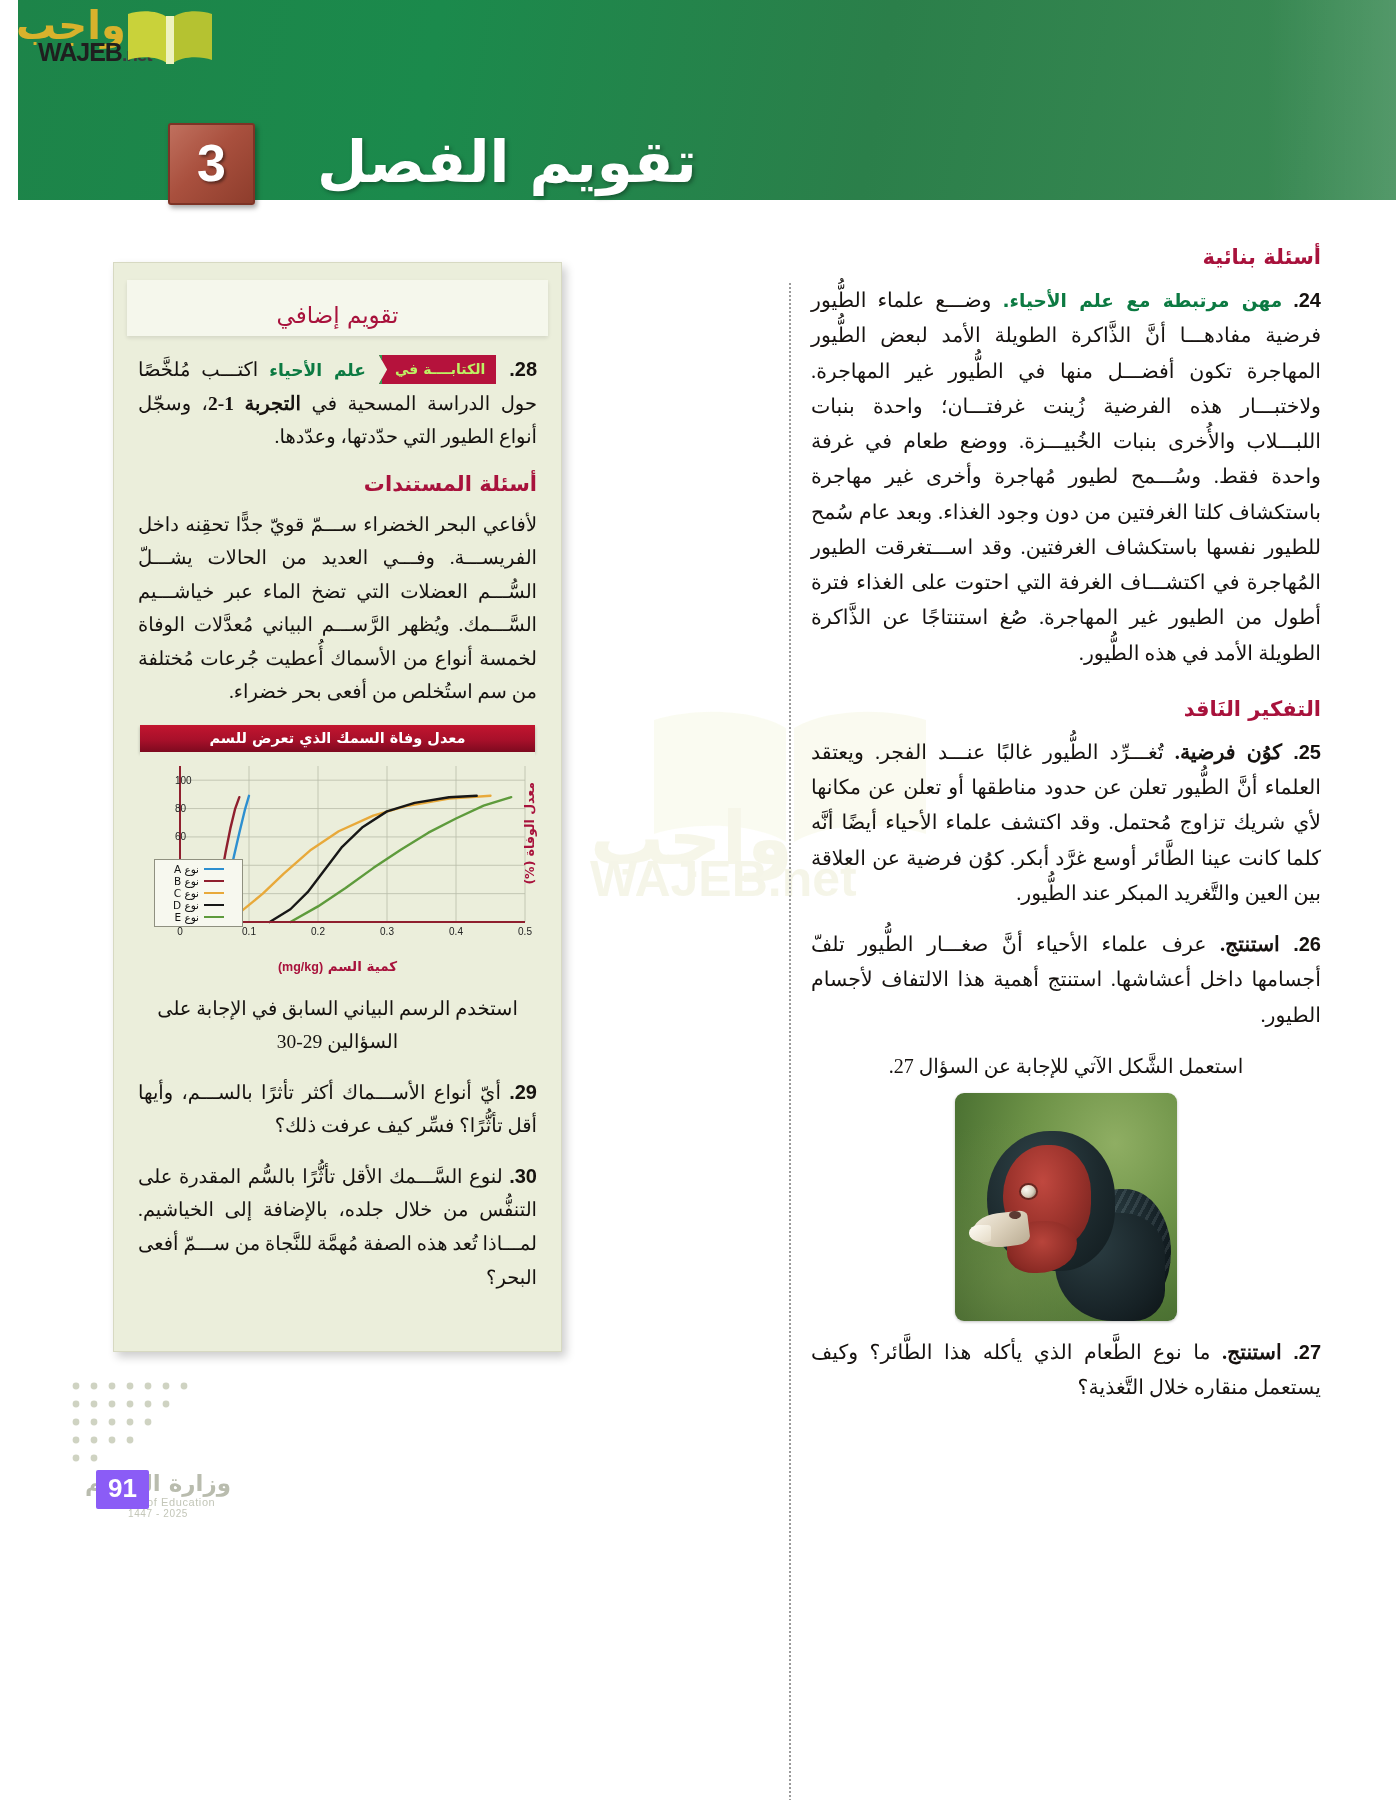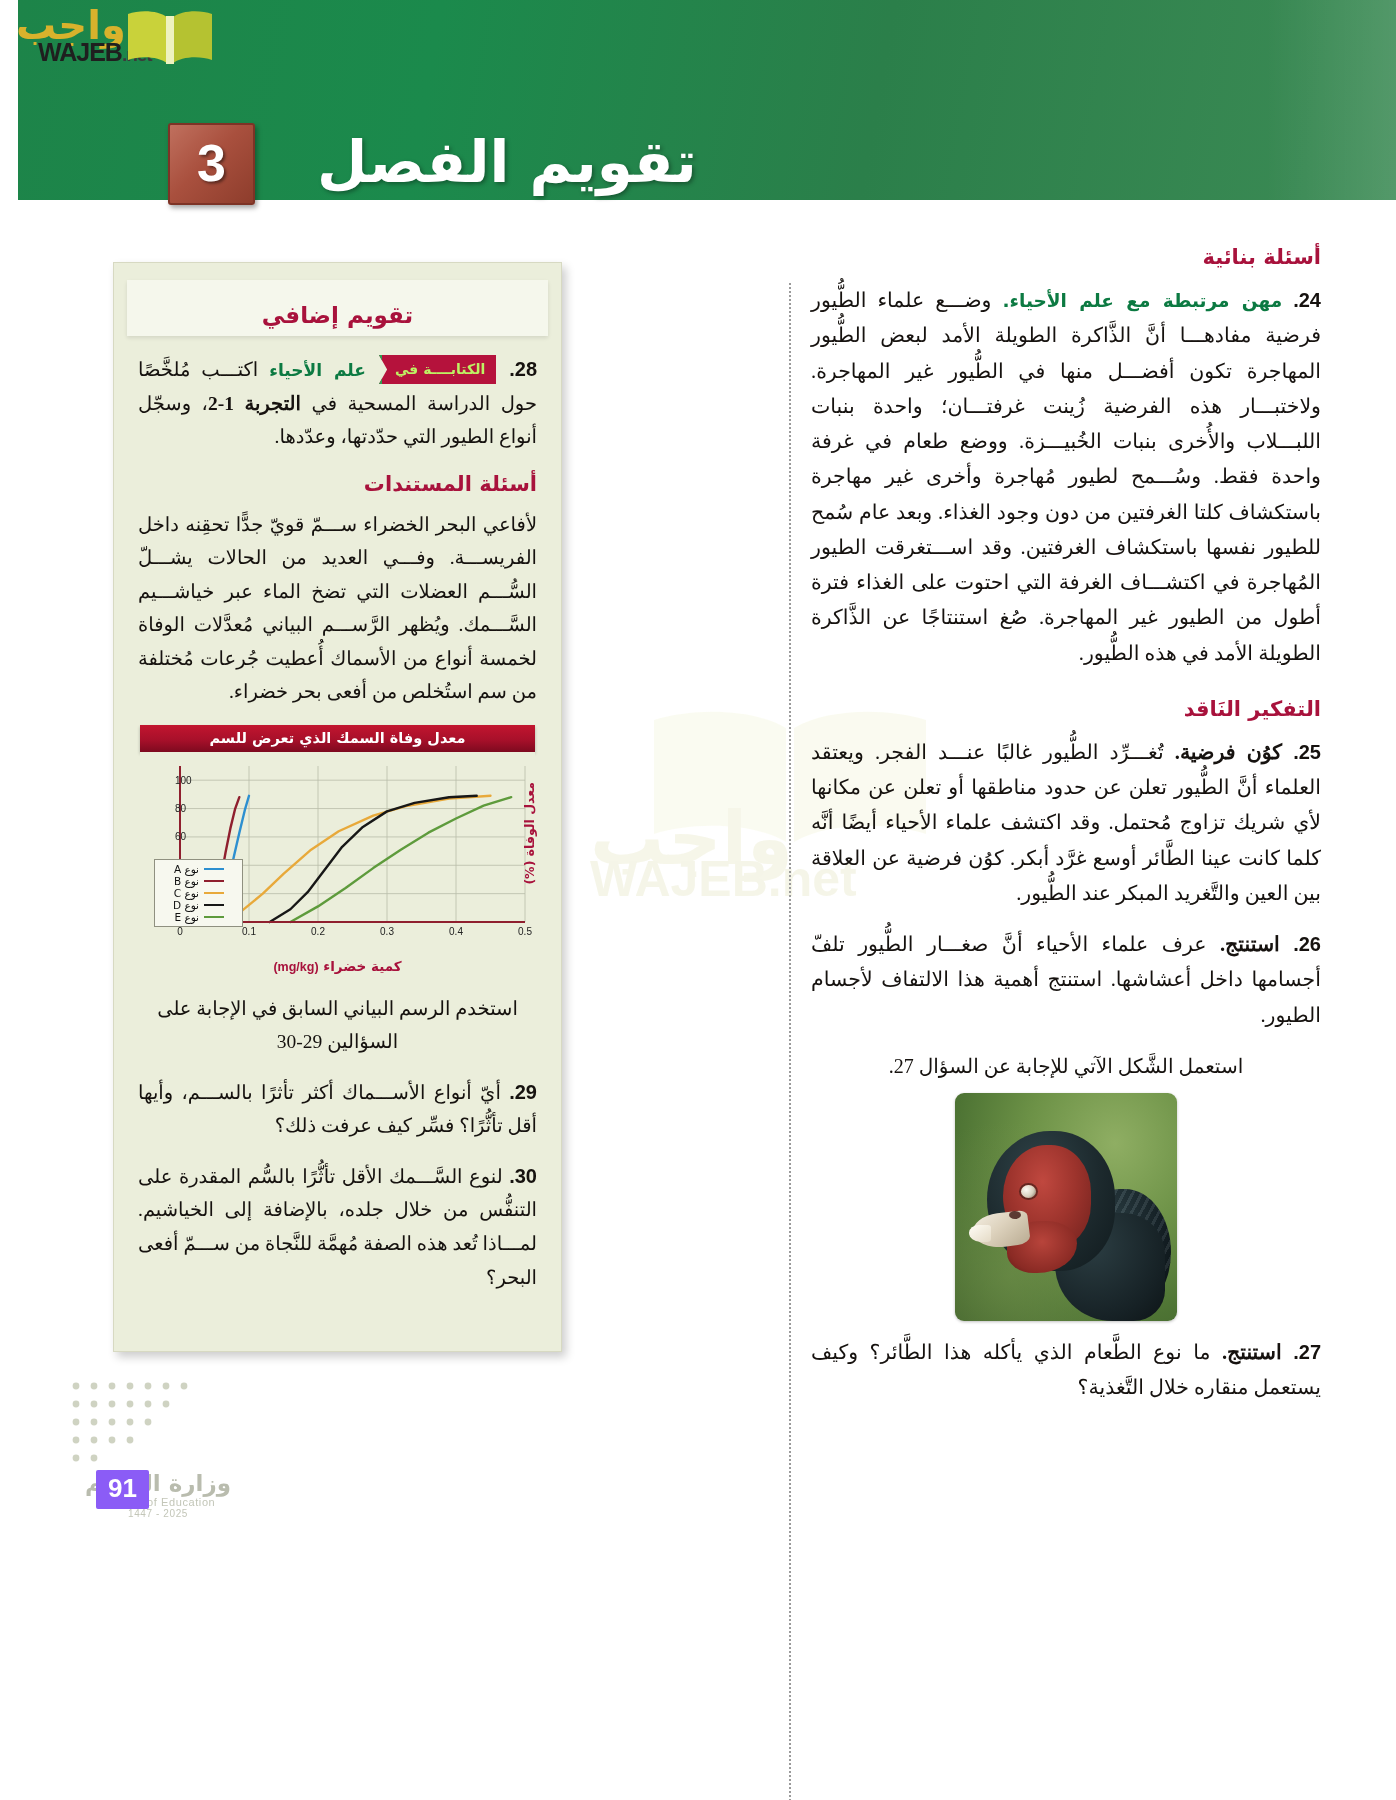--- a/index.html
+++ b/index.html
@@ -154,21 +154,21 @@
     border:1px solid #d7d9c2;
     box-shadow:4px 5px 9px rgba(0,0,0,.20);
     z-index:2;
   }
   .panel-head{
     margin:17px 13px 0 13px;height:56px;background:#f5f7ec;
     box-shadow:0 2px 4px rgba(0,0,0,.10);
     display:flex;align-items:center;justify-content:center;
   }
   .panel-head span{
-    color:#a8123c;font-weight:bold;font-size:23px;
+    color:#a8123c;font-weight:normal;font-size:23px;
     font-family:"DejaVu Sans",sans-serif;
     margin-top:13px;
   }
   .panel-body{padding:16px 24px 14px 24px;}
   .p-q{
     font-size:19.5px;line-height:1.72;color:#16120f;text-align:justify;margin:0 0 16px 0;
   }
   .tag{
     display:inline-block;position:relative;
     background:#b5123c;color:#bef264;font-weight:bold;
@@ -397,21 +397,21 @@
               <span class="legend-label">نوع D</span>
             </div>
             <div class="legend-row">
               <span class="legend-swatch" style="background: rgb(94, 155, 60);"></span>
               <span class="legend-label">نوع E</span>
             </div>
           </div>
       </div>
 
       <div class="xlab">
-        <span>كمية خضراء</span>
+        <span>كمية السم</span>
         <span class="unit">(mg/kg)</span>
       </div>
     </div>
 
     <p class="p-q" style="text-align:center;margin-top:18px;">استخدم الرسم البياني السابق في الإجابة على السؤالين 29-30</p>
 
     <p class="p-q">
       <span class="qnum">29.</span><span> أيّ أنواع الأســـماك أكثر تأثرًا بالســـم، وأيها أقل تأثُّرًا؟ فسِّر كيف عرفت ذلك؟</span>
     </p>
 

